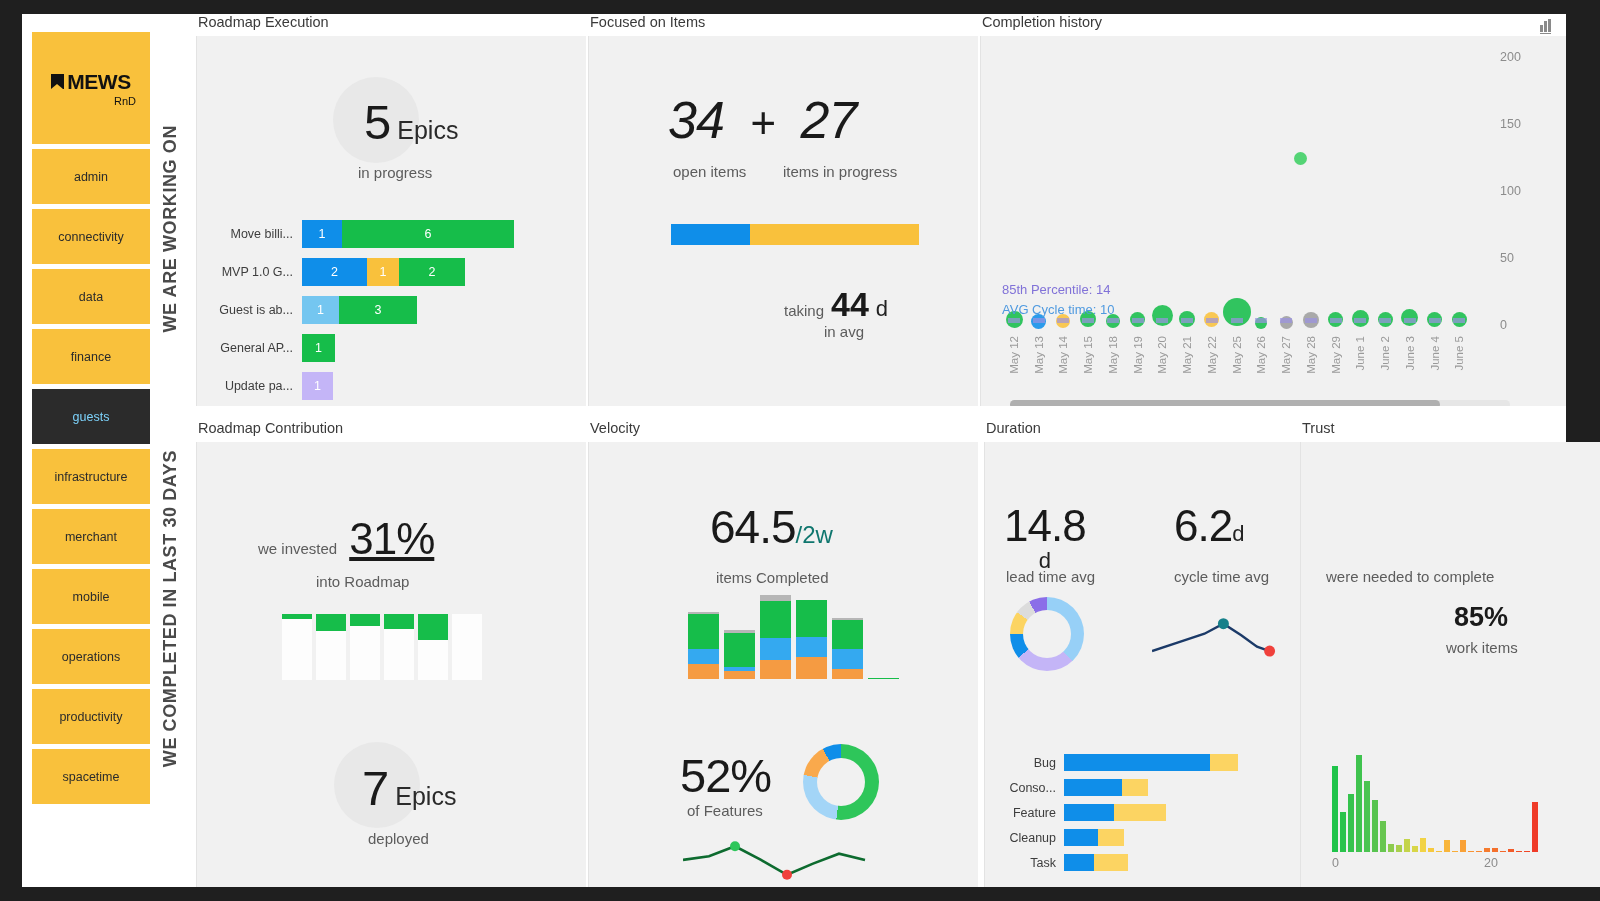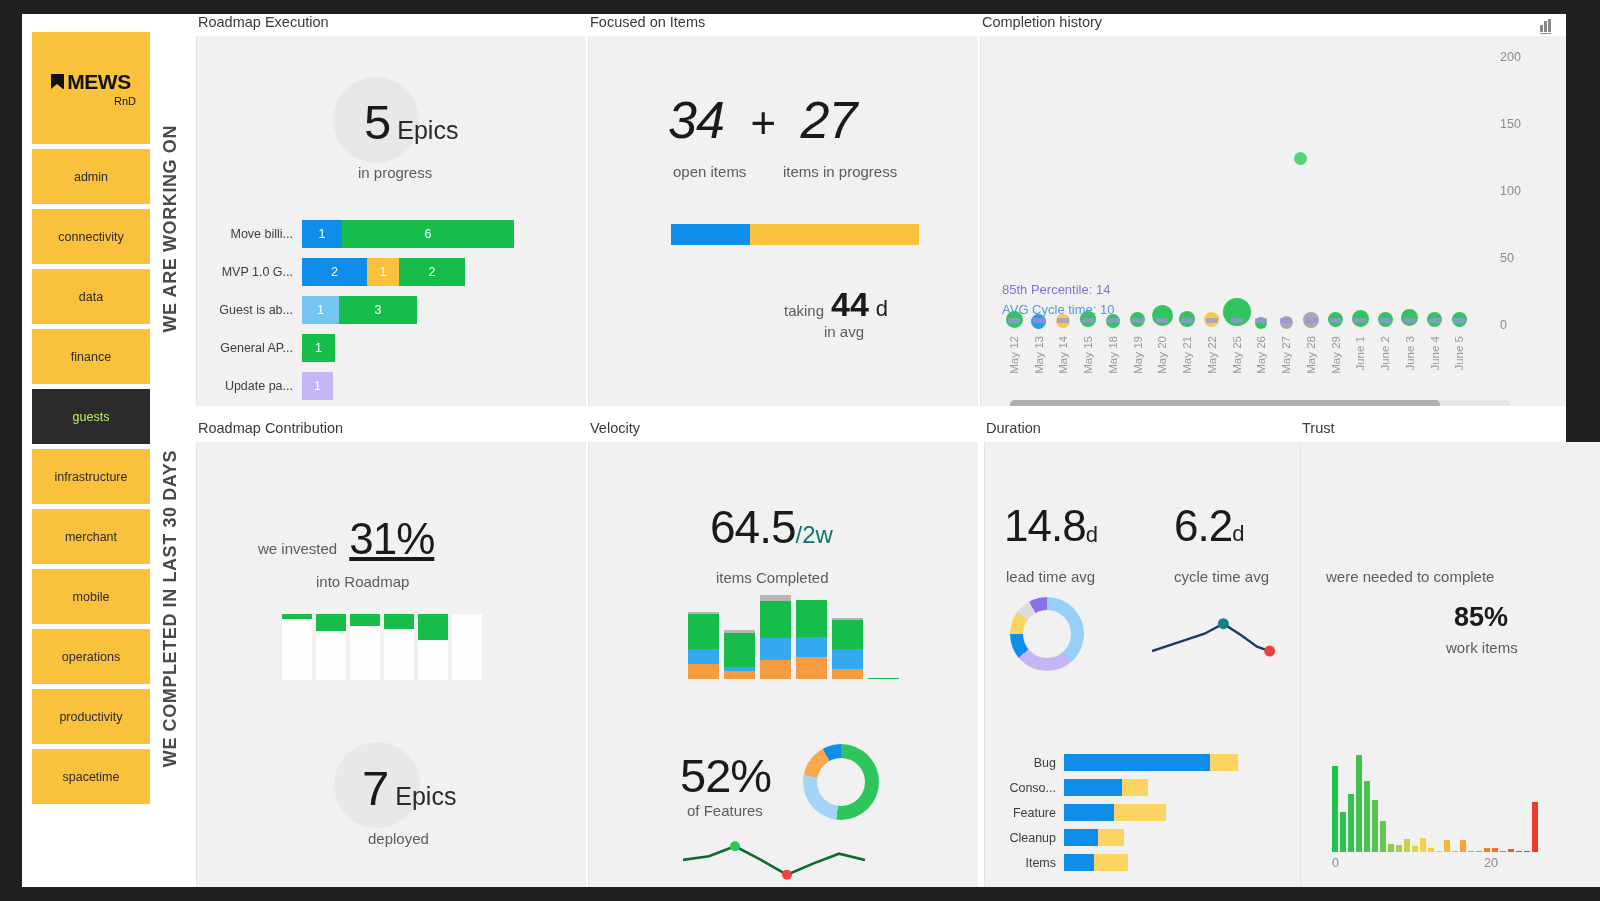--- a/index.html
+++ b/index.html
@@ -32,21 +32,21 @@
     border-bottom:5px solid #F9C13C;
   }
   .logo-text { font-size:21px; font-weight:bold; letter-spacing:-0.5px; color:#111; }
   .logo-sub { font-size:11px; color:#111; align-self:flex-end; margin-right:14px; margin-top:1px;padding-left:40px; }
 
   .nav-tile {
     width:118px; height:55px; background:#F9C13C;
     display:flex; align-items:center; justify-content:center;
     font-size:12.5px; color:#2b2b2b; margin-bottom:5px; cursor:pointer;
   }
-  .nav-tile.active { background:#2b2b2b; color:#bef264; }
+  .nav-tile.active { background:#2b2b2b; color:#7dd3fc; }
 
   
   .vlabel {
     position:absolute;
     writing-mode:vertical-rl; transform:rotate(180deg);
     font-size:18px; font-weight:bold; letter-spacing:0.6px;
     color:#4a4a4a; white-space:nowrap;
   }
   #vlabel-working { left:160px; top:125px; }
   #vlabel-completed { left:160px; top:450px; }
@@ -427,21 +427,21 @@
         <circle id="vel-m1" r="5" fill="#f0413c" cx="104" cy="37.8"></circle>
       </svg>
     </div>
   </div>
 
   <div class="panel" style="left:984px; top:420px; width:316px;">
     <div class="panel-title">Duration</div>
     <div class="panel-body" style="height:445px;">
       <div class="panel-sep" style="left:0; top:0; height:445px;"></div>
 
-      <div style="position:absolute; left:20px; top:62px; display:flex; align-items:flex-end;">
+      <div style="position:absolute; left:20px; top:62px; display:flex; align-items:center;flex-direction:column;">
         <span class="bignum" style="font-size:44px;">14.8</span>
         <span class="unit">d</span>
       </div>
       <div style="position:absolute; left:22px; top:126px;" class="caption">lead time avg</div>
 
       <div style="position:absolute; left:190px; top:62px; display:flex; align-items:baseline;">
         <span class="bignum" style="font-size:44px;">6.2</span>
         <span class="unit">d</span>
       </div>
       <div style="position:absolute; left:190px; top:126px;" class="caption">cycle time avg</div>
@@ -479,21 +479,21 @@
             </div>
           </div>
           <div class="dur-row">
             <div class="dur-label">Cleanup</div>
             <div class="dur-bars">
               <div style="background: rgb(15, 142, 233); width: 34px; height: 100%;"></div>
               <div style="background: rgb(252, 212, 98); width: 26px; height: 100%;"></div>
             </div>
           </div>
           <div class="dur-row">
-            <div class="dur-label">Items</div>
+            <div class="dur-label">Task</div>
             <div class="dur-bars">
               <div style="background: rgb(15, 142, 233); width: 30px; height: 100%;"></div>
               <div style="background: rgb(252, 212, 98); width: 34px; height: 100%;"></div>
             </div>
           </div>
         </div>
     </div>
   </div>
 
   <div class="panel" style="left:1300px; top:420px; width:318px;">

